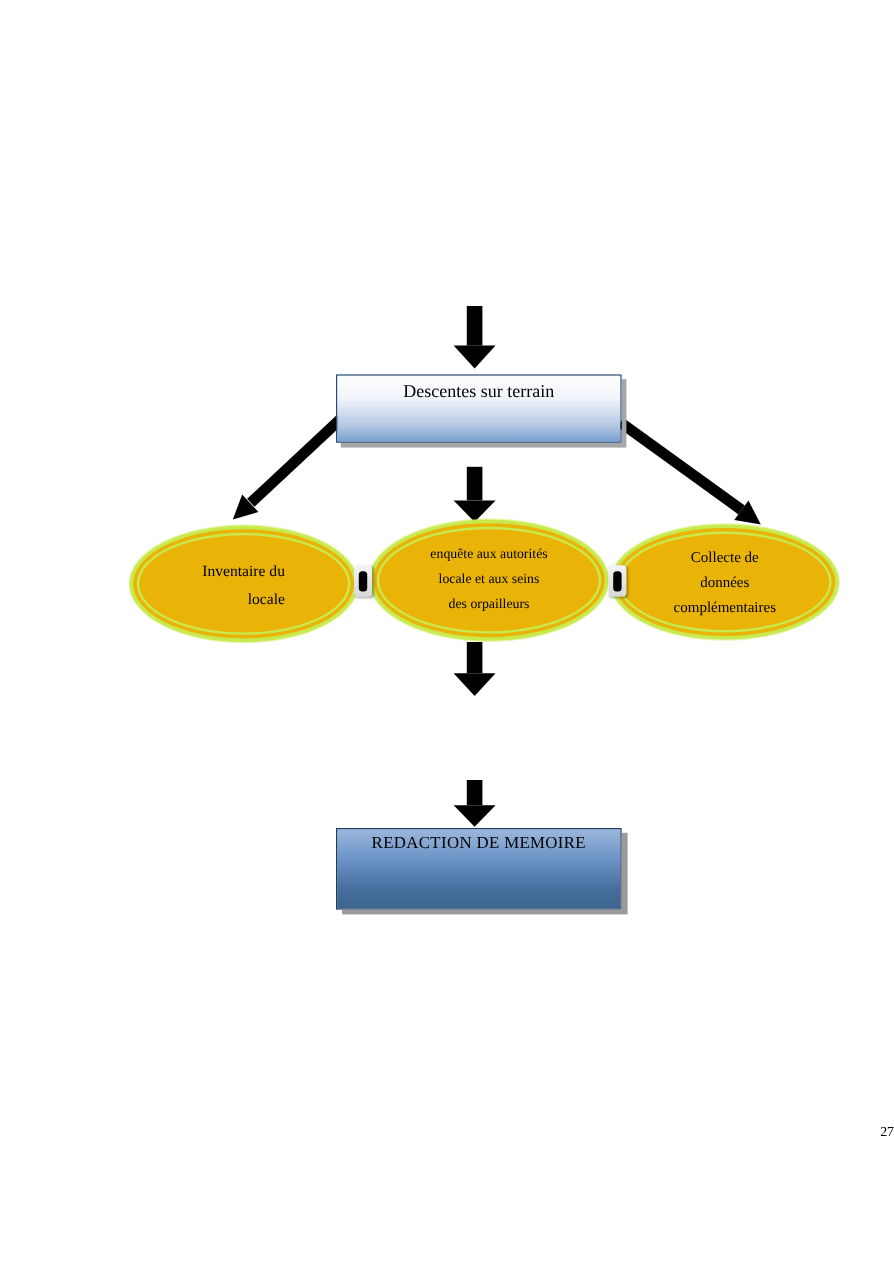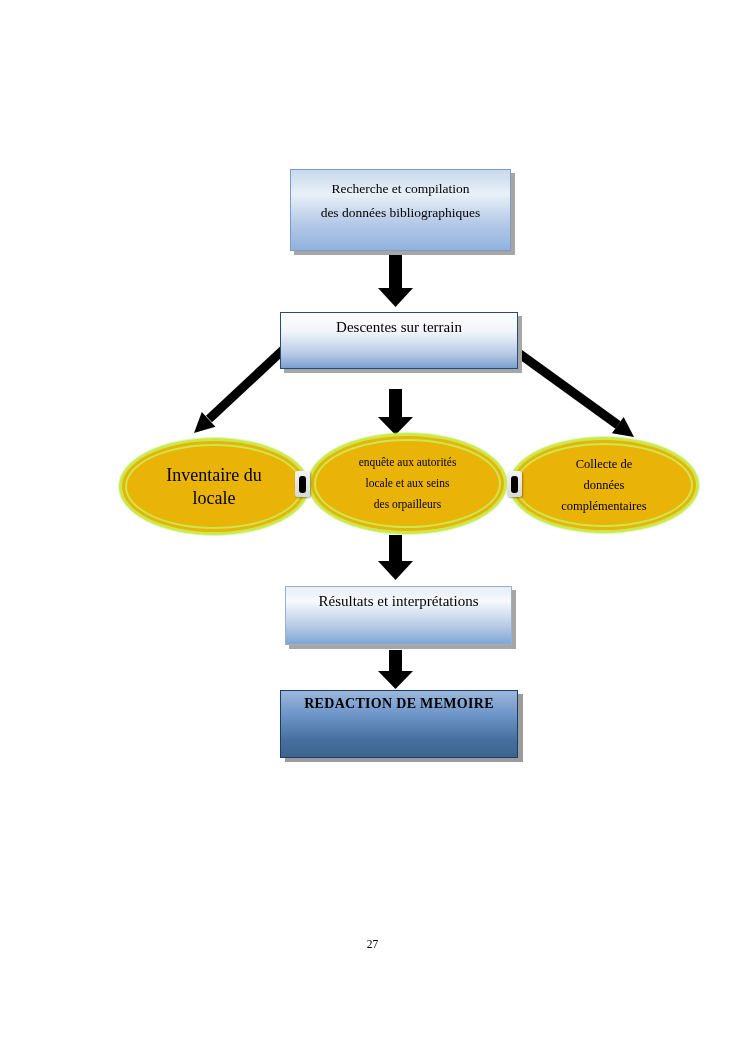--- a/index.html
+++ b/index.html
@@ -51,42 +51,41 @@
     font-size: 15px;
   }
   .fbox-redaction {
     left: 280px; top: 690px; width: 238px; height: 68px;
     background: linear-gradient(180deg, #9cb7dc 0%, #6e96c8 35%, #466f9e 75%, #3d648e 100%);
     border: 1px solid #1f3c63;
     box-shadow: 5px 4px 0 0 #9b9b9b;
     padding-top: 5px;
     font-size: 14px;
     letter-spacing: 0.3px;
-    font-weight: bold;
   }
   .ellipse {
     position: absolute;
     z-index: 2;
     border-radius: 50%;
     background: #eab308;
     border: 3px solid #c8ea4e;
     box-shadow: 0 0 0 1px rgba(200,234,78,0.45);
     display: flex;
     align-items: center;
     justify-content: center;
     text-align: center;
   }
   .ellipse::before {
     content: "";
     position: absolute;
     inset: 3px;
     border: 2px solid #c8ea4e;
     border-radius: 50%;
   }
-  .ellipse-inventaire { left: 119px; top: 438px; width: 190px; height: 97px; font-size: 18px; line-height: 23px; }
+  .ellipse-inventaire { left: 108px; top: 438px; width: 190px; height: 97px; font-size: 13px; line-height: 23px; text-align: right; }
   .ellipse-enquete    { left: 308px; top: 433px; width: 199px; height: 101px; font-size: 11.5px; line-height: 21px; }
   .ellipse-collecte   { left: 509px; top: 437px; width: 190px; height: 96px; font-size: 12.5px; line-height: 21px; align-items: center; }
   .ellipse .txt { position: relative; z-index: 2; }
   .connector {
     position: absolute;
     z-index: 3;
     width: 15px; height: 26px;
     background: linear-gradient(180deg, #f4f4f4, #d8d8d8);
     border-radius: 3px;
     box-shadow: 1px 1px 2px rgba(0,0,0,0.35);
@@ -111,21 +110,21 @@
     text-align: center;
     font-weight: bold;
     font-size: 14px;
   }
   .page-number {
     position: absolute;
     z-index: 2;
     top: 938px;
     left: 0;
     width: 100%;
-    text-align: center;
+    text-align: right;
     font-size: 11.5px;
   }
 </style>
 </head>
 <body>
 
 <div class="page">
 
   <svg class="arrows-layer" width="745" height="1053" viewBox="0 0 745 1053" xmlns="http://www.w3.org/2000/svg">
     <g fill="#000000">
@@ -147,24 +146,20 @@
     <g fill="#000000">
       <rect x="389" y="535" width="13" height="26"></rect>
       <polygon points="378,561 413,561 395.5,580"></polygon>
     </g>
     <g fill="#000000">
       <rect x="389" y="650" width="13" height="21"></rect>
       <polygon points="378,671 413,671 395.5,689"></polygon>
     </g>
   </svg>
 
-  <div class="fbox fbox-research">
-    <div>Recherche et compilation</div>
-    <div>des données bibliographiques</div>
-  </div>
 
   <div class="fbox fbox-terrain">
     <div>Descentes sur terrain</div>
   </div>
 
   <div class="ellipse ellipse-inventaire">
     <div class="txt">
       <div>Inventaire du</div>
       <div>locale</div>
     </div>
@@ -182,23 +177,20 @@
     <div class="txt">
       <div>Collecte de</div>
       <div>données</div>
       <div>complémentaires</div>
     </div>
   </div>
 
   <div class="connector connector-1"></div>
   <div class="connector connector-2"></div>
 
-  <div class="fbox fbox-resultats">
-    <div>Résultats et interprétations</div>
-  </div>
 
   <div class="fbox fbox-redaction">
     <div>REDACTION DE MEMOIRE</div>
   </div>
 
 
   <div class="page-number">27</div>
 
 </div>
 

